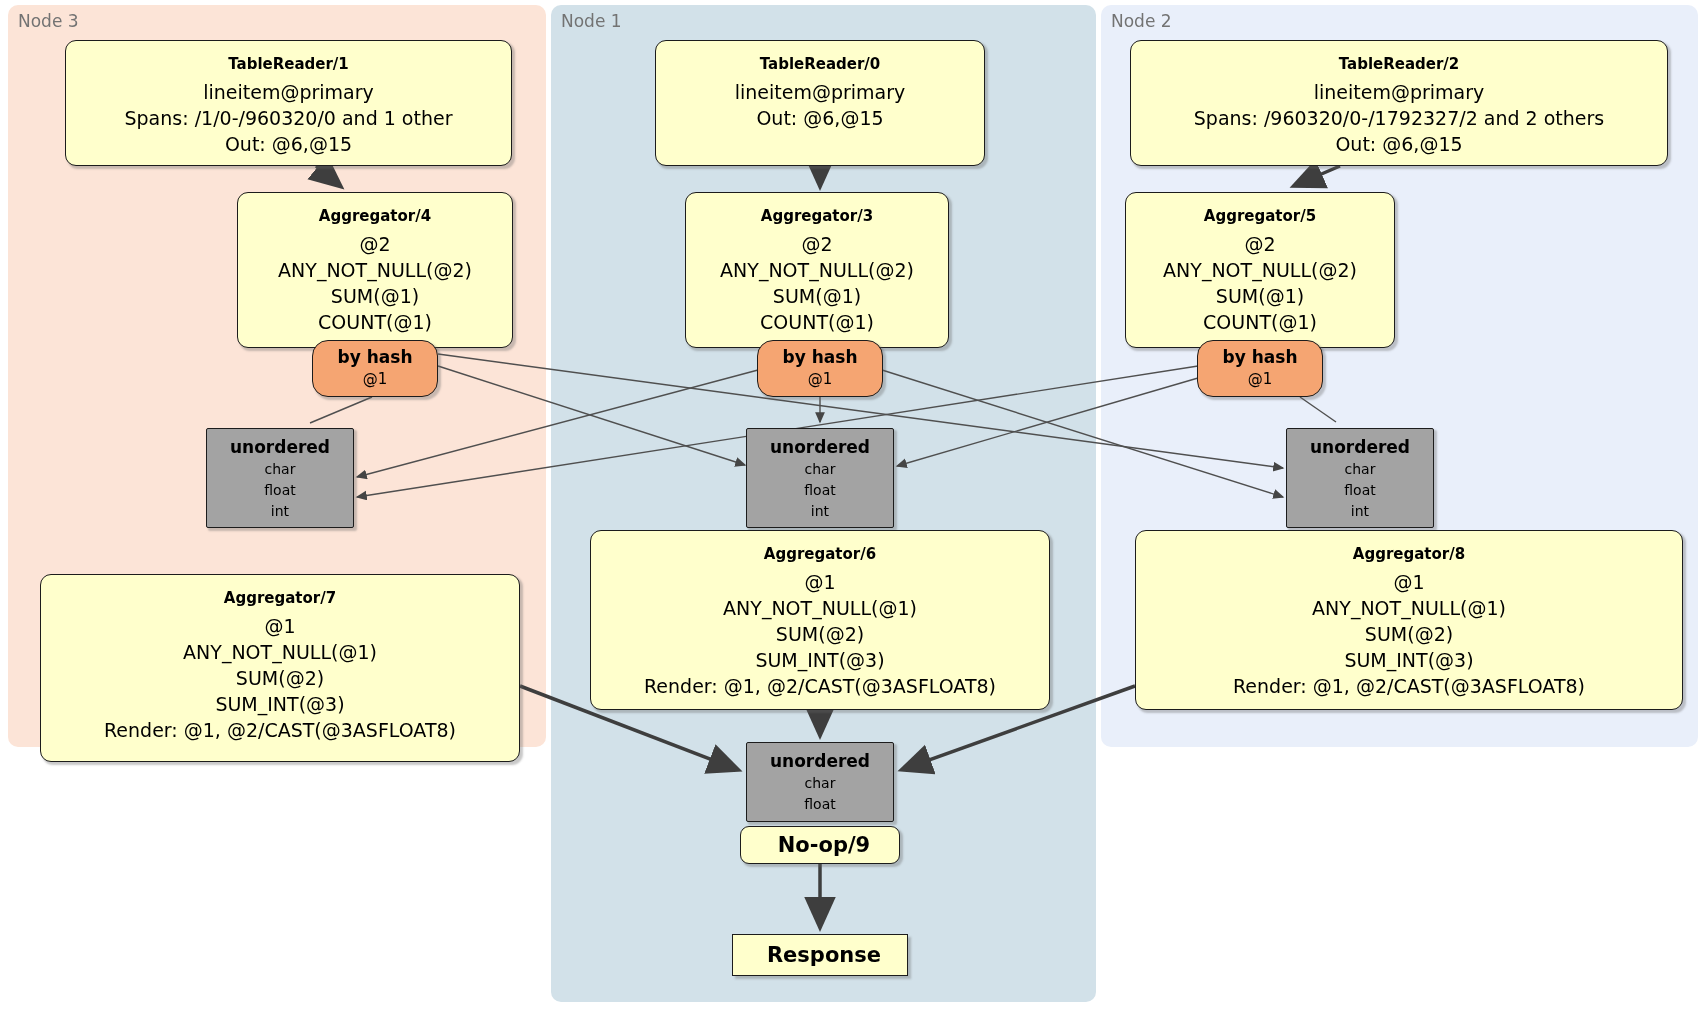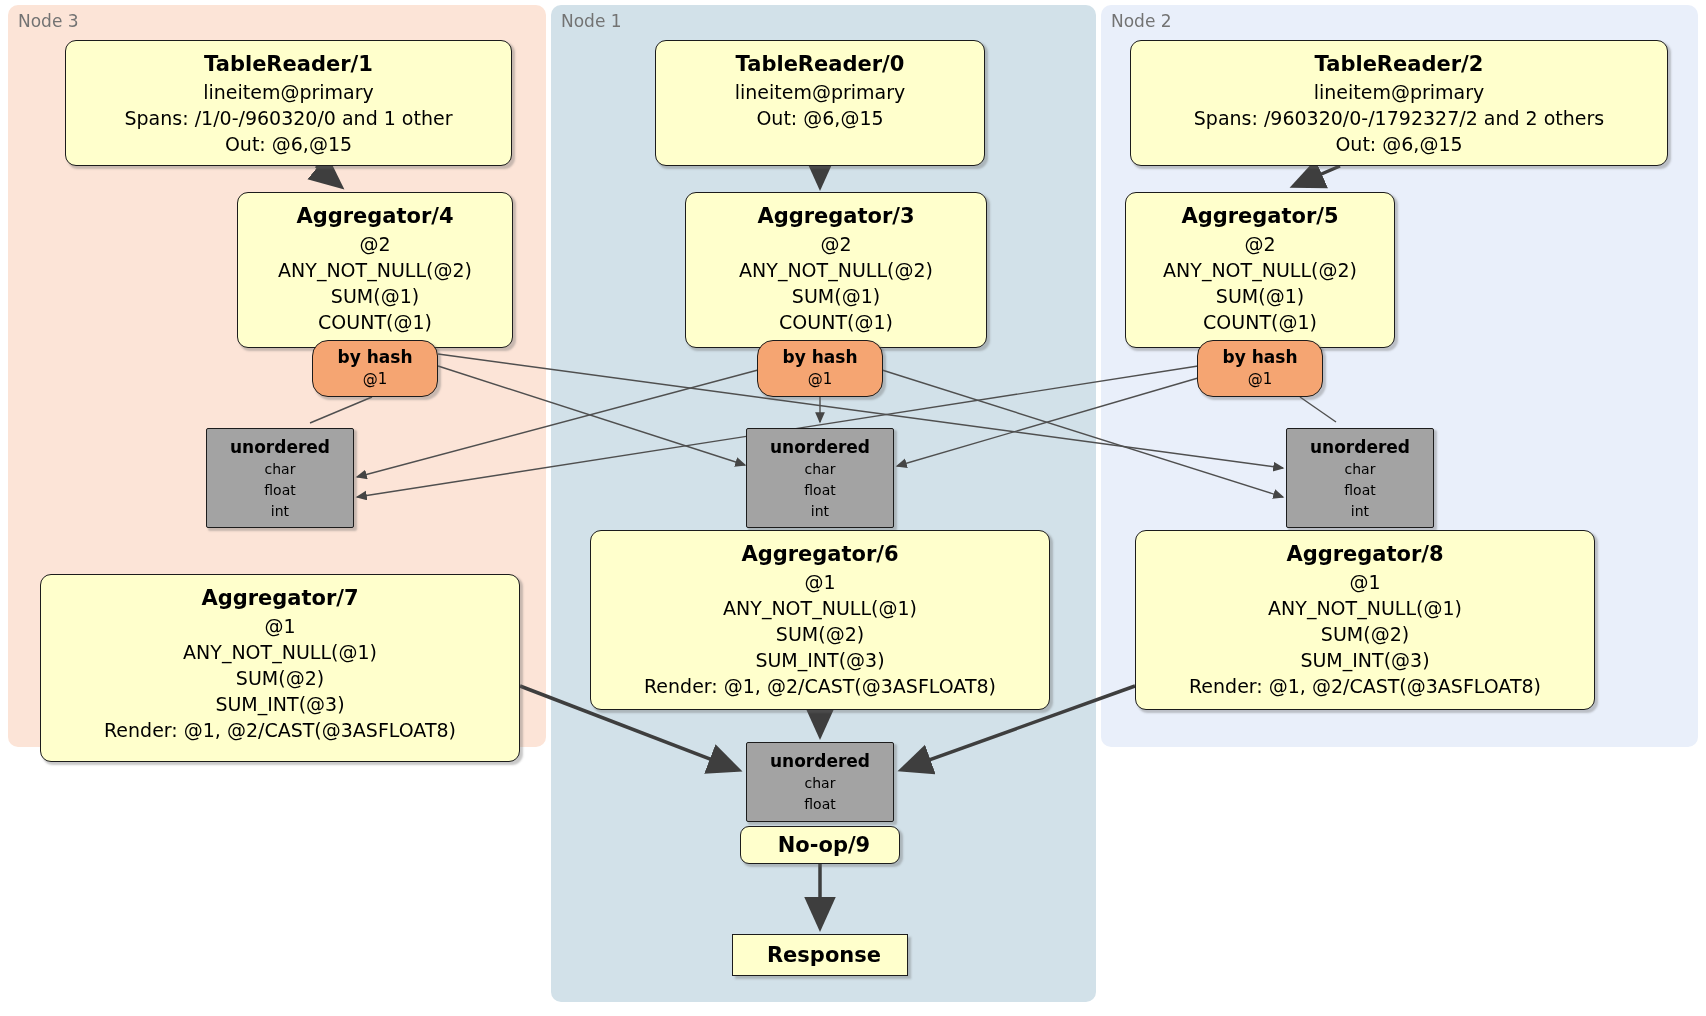--- a/index.html
+++ b/index.html
@@ -8,21 +8,21 @@
   .region{position:absolute;border-radius:10px;}
   .region-label{position:absolute;left:10px;top:6px;font-size:17px;color:#737373;}
   #svg-edges{position:absolute;left:0;top:0;z-index:2;}
   .box{position:absolute;z-index:3;box-sizing:border-box;text-align:center;}
   .ybox{background:#ffffcc;border:1.4px solid #1c1c1c;border-radius:11px;
         box-shadow:2.5px 2.5px 2px rgba(100,100,100,0.35);}
   .obox{background:#f5a572;border:1.4px solid #1c1c1c;border-radius:16px;
         box-shadow:2.5px 2.5px 2px rgba(100,100,100,0.35);}
   .bbox{background:#a3a3a3;border:1.4px solid #1c1c1c;border-radius:2px;
         box-shadow:2.5px 2.5px 2px rgba(100,100,100,0.35);}
-  .box-title{font-weight:bold;font-size:21px;line-height:30px;padding-top:8px;}
+  .box-title{font-weight:bold;font-size:15px;line-height:30px;padding-top:8px;}
   .box-line{font-size:19px;line-height:26px;white-space:nowrap;}
   .sm-title{font-weight:bold;font-size:17px;line-height:23px;padding-top:5px;}
   .sm-line{font-size:15px;line-height:20px;}
   .un-title{font-weight:bold;font-size:17px;line-height:24px;padding-top:6px;}
   .un-line{font-size:14px;line-height:21px;}
   .solo-title{font-weight:bold;font-size:21px;padding-left:8px;}
 </style>
 </head>
 <body>
 
@@ -103,21 +103,21 @@
     <div class="box-line">SUM(@2)</div>
     <div class="box-line">SUM_INT(@3)</div>
     <div class="box-line">Render: @1, @2/CAST(@3ASFLOAT8)</div>
   </div>
 
   <div class="box ybox" style="left:655px;top:40px;width:330px;height:126px;">
     <div class="box-title">TableReader/0</div>
     <div class="box-line">lineitem@primary</div>
     <div class="box-line">Out: @6,@15</div>
   </div>
-  <div class="box ybox" style="left:685px;top:192px;width:302px;height:156px;">
+  <div class="box ybox" style="left:685px;top:192px;width:264px;height:156px;">
     <div class="box-title">Aggregator/3</div>
     <div class="box-line">@2</div>
     <div class="box-line">ANY_NOT_NULL(@2)</div>
     <div class="box-line">SUM(@1)</div>
     <div class="box-line">COUNT(@1)</div>
   </div>
   <div class="box obox" style="left:757px;top:340px;width:126px;height:57px;">
     <div class="sm-title">by hash</div>
     <div class="sm-line">@1</div>
   </div>
@@ -152,21 +152,21 @@
   <div class="box obox" style="left:1197px;top:340px;width:126px;height:57px;">
     <div class="sm-title">by hash</div>
     <div class="sm-line">@1</div>
   </div>
   <div class="box bbox" style="left:1286px;top:428px;width:148px;height:100px;">
     <div class="un-title">unordered</div>
     <div class="un-line">char</div>
     <div class="un-line">float</div>
     <div class="un-line">int</div>
   </div>
-  <div class="box ybox" style="left:1135px;top:530px;width:460px;height:180px;">
+  <div class="box ybox" style="left:1135px;top:530px;width:548px;height:180px;">
     <div class="box-title">Aggregator/8</div>
     <div class="box-line">@1</div>
     <div class="box-line">ANY_NOT_NULL(@1)</div>
     <div class="box-line">SUM(@2)</div>
     <div class="box-line">SUM_INT(@3)</div>
     <div class="box-line">Render: @1, @2/CAST(@3ASFLOAT8)</div>
   </div>
 
   <div class="box bbox" style="left:746px;top:742px;width:148px;height:80px;">
     <div class="un-title">unordered</div>

